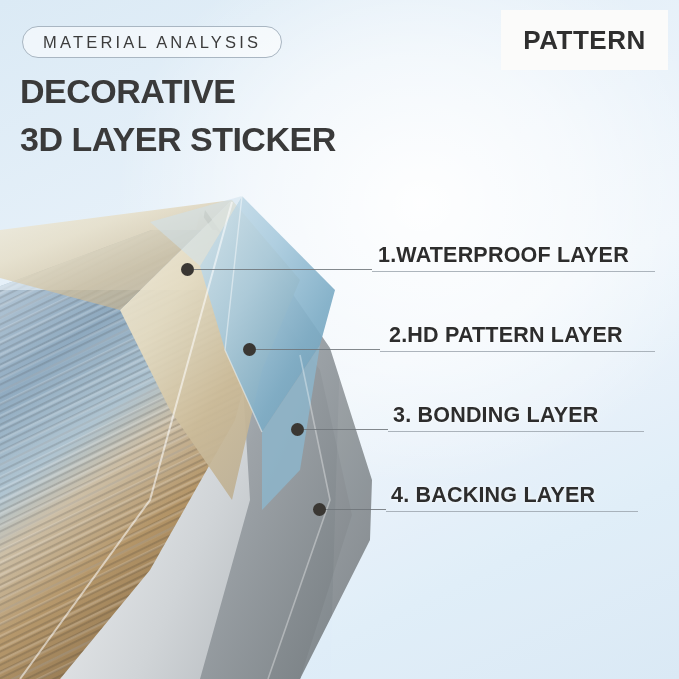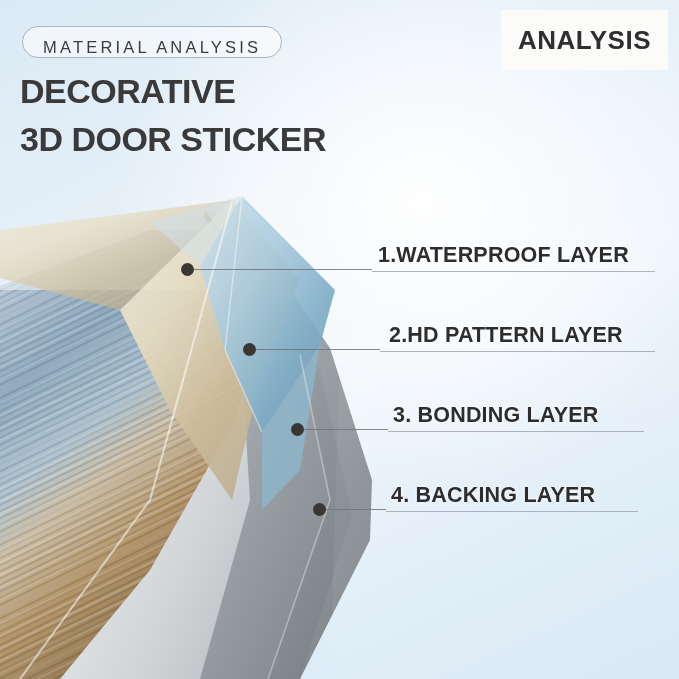--- a/index.html
+++ b/index.html
@@ -12,22 +12,22 @@
     position:relative;width:679px;height:679px;overflow:hidden;
     background:
       radial-gradient(ellipse 60% 55% at 62% 30%, rgba(255,255,255,0.95) 0%, rgba(255,255,255,0.55) 40%, rgba(255,255,255,0.0) 75%),
       linear-gradient(155deg, #dbeaf5 0%, #e9f2fa 38%, #eef5fb 55%, #dfedf8 80%, #d8e8f5 100%);
   }
 
   
   .pill{
     position:absolute;left:22px;top:26px;height:32px;
     box-sizing:border-box;
-    padding:0 20px;
-    display:flex;align-items:flex-end;
+    padding:6px 20px;
+    display:flex;align-items:flex-start;
     border:1.4px solid #a9b6c2;
     border-radius:18px;
     background:rgba(255,255,255,0.55);
     font-size:16.5px;letter-spacing:3.2px;
     color:#3c3c3c;white-space:nowrap;
   }
   .headline{
     position:absolute;left:20px;
     color:#3a3a3a;
     font-weight:bold;
@@ -178,24 +178,24 @@
 
       <path d="M 340,180 L 679,180 L 679,509 L 330,509 Z" fill="#ffffff" opacity="0.06"></path>
     </svg>
   </div>
 
   <div class="pill">
     <span>MATERIAL ANALYSIS</span>
   </div>
 
   <div class="headline h1">DECORATIVE</div>
-  <div class="headline h2">3D DOOR STICKER</div>
+  <div class="headline h2">3D LAYER STICKER</div>
 
   <div class="logo-box">
-    <span class="logo-text">ANALYSIS</span>
+    <span class="logo-text">PATTERN</span>
   </div>
 
   <div class="callout">
     <span class="dot" style="left:181px;top:263px;"></span>
     <span class="lead" style="left:194px;top:269px;width:178px;"></span>
     <span class="txt" style="left:378px;top:243px;">1.WATERPROOF LAYER</span>
     <span class="rule" style="left:372px;top:271px;width:283px;"></span>
   </div>
 
   <div class="callout">

